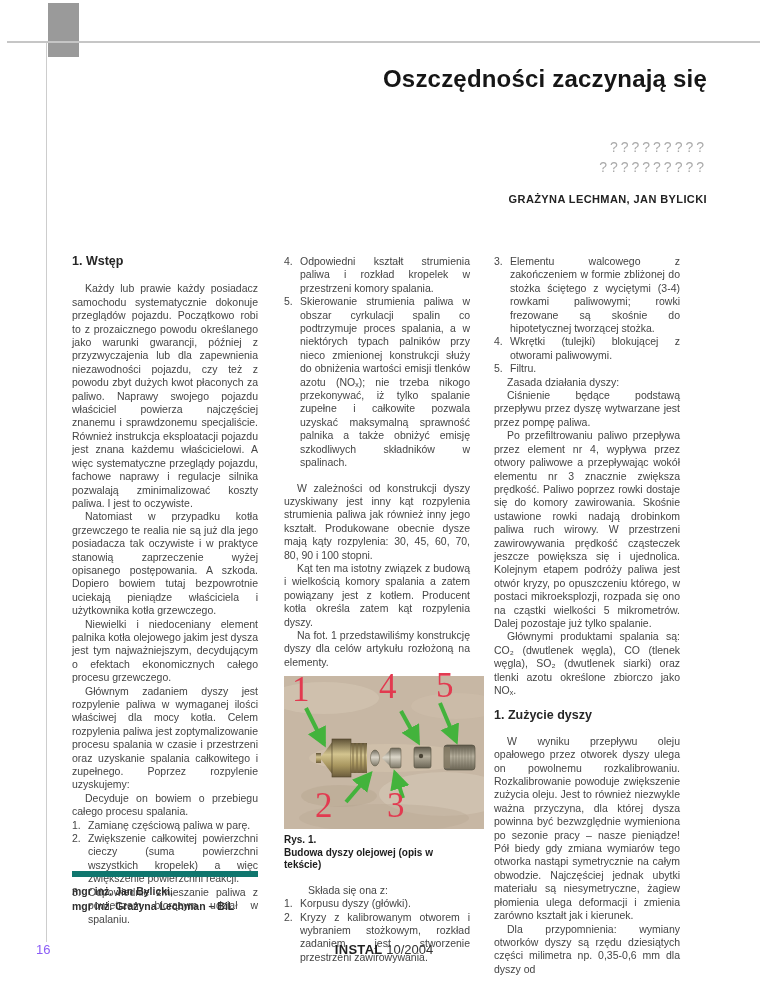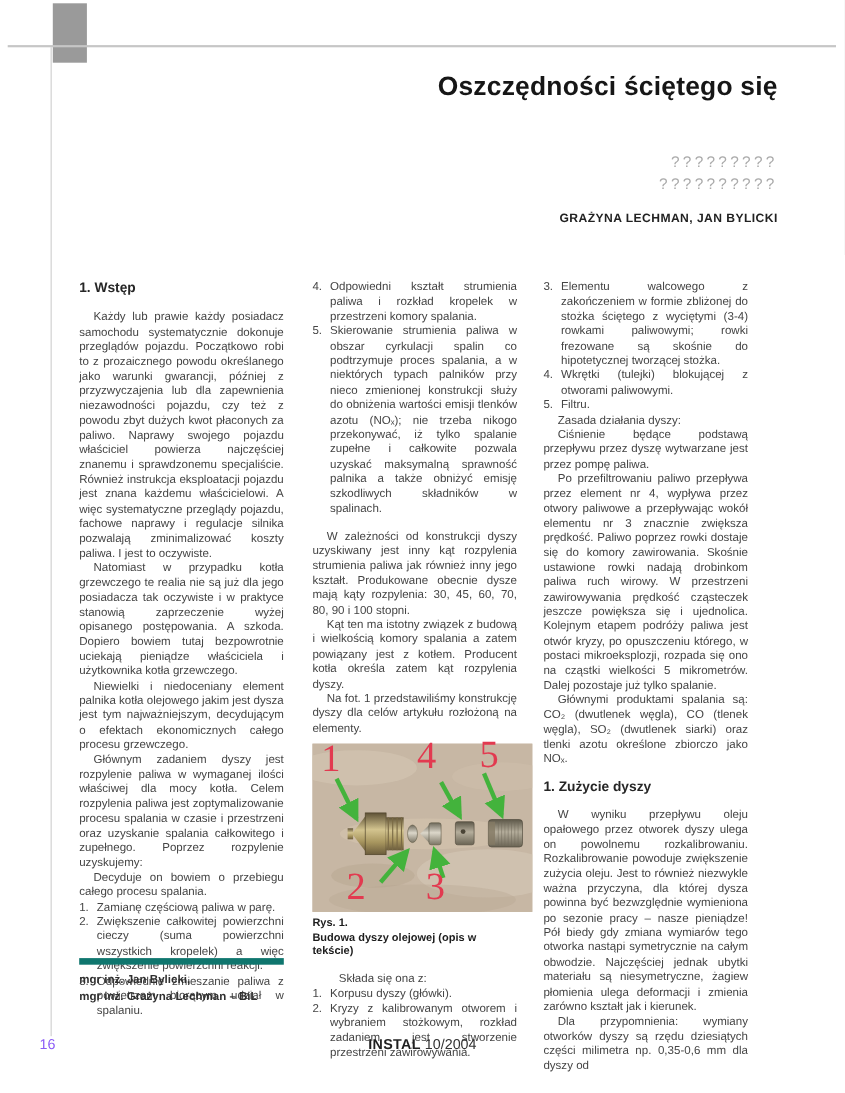--- a/index.html
+++ b/index.html
@@ -66,21 +66,21 @@
 </head>
 <body>
 
 <div class="page">
 
   <div class="gray-block"></div>
   <div class="top-rule"></div>
   <div class="left-rule"></div>
 
   <h1 class="title">
-    <span>Oszczędności ściętego się</span><br>
+    <span>Oszczędności zaczynają się</span><br>
   </h1>
 
   <div class="qmarks">
     <div>?????????</div>
     <div>??????????</div>
   </div>
 
   <div class="authors">GRAŻYNA LECHMAN, JAN BYLICKI</div>
 
   <div class="col col1">

